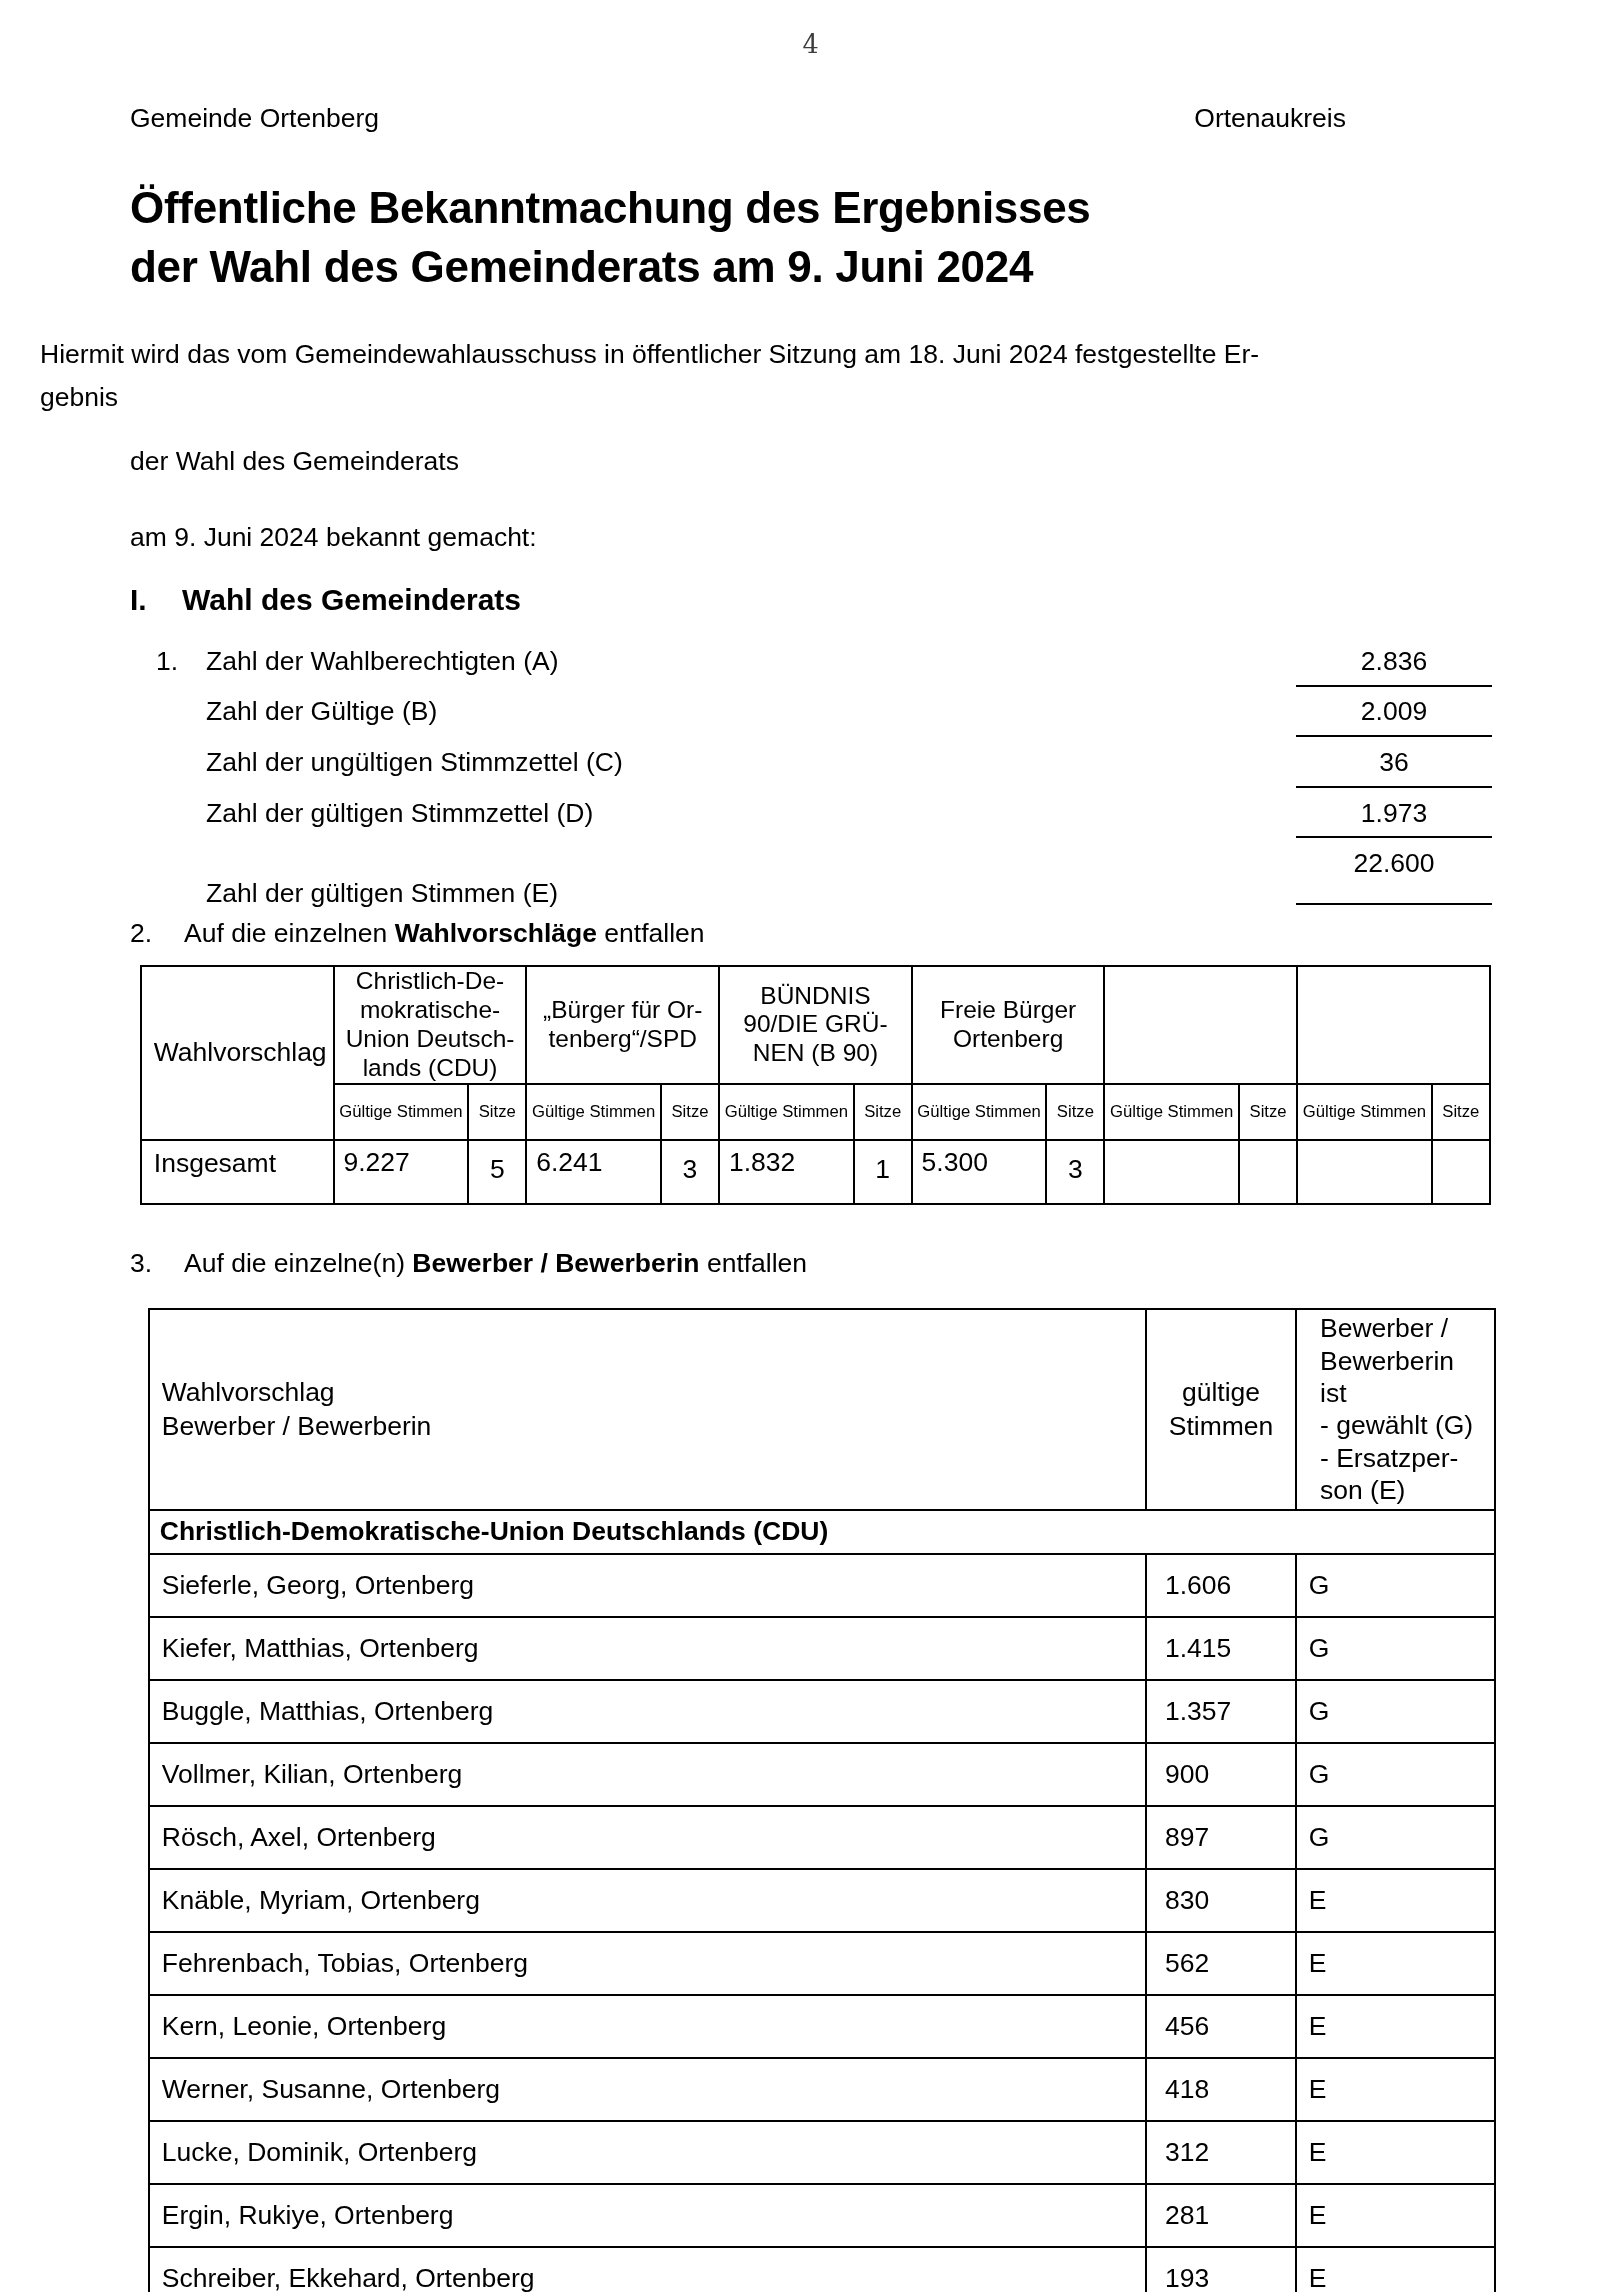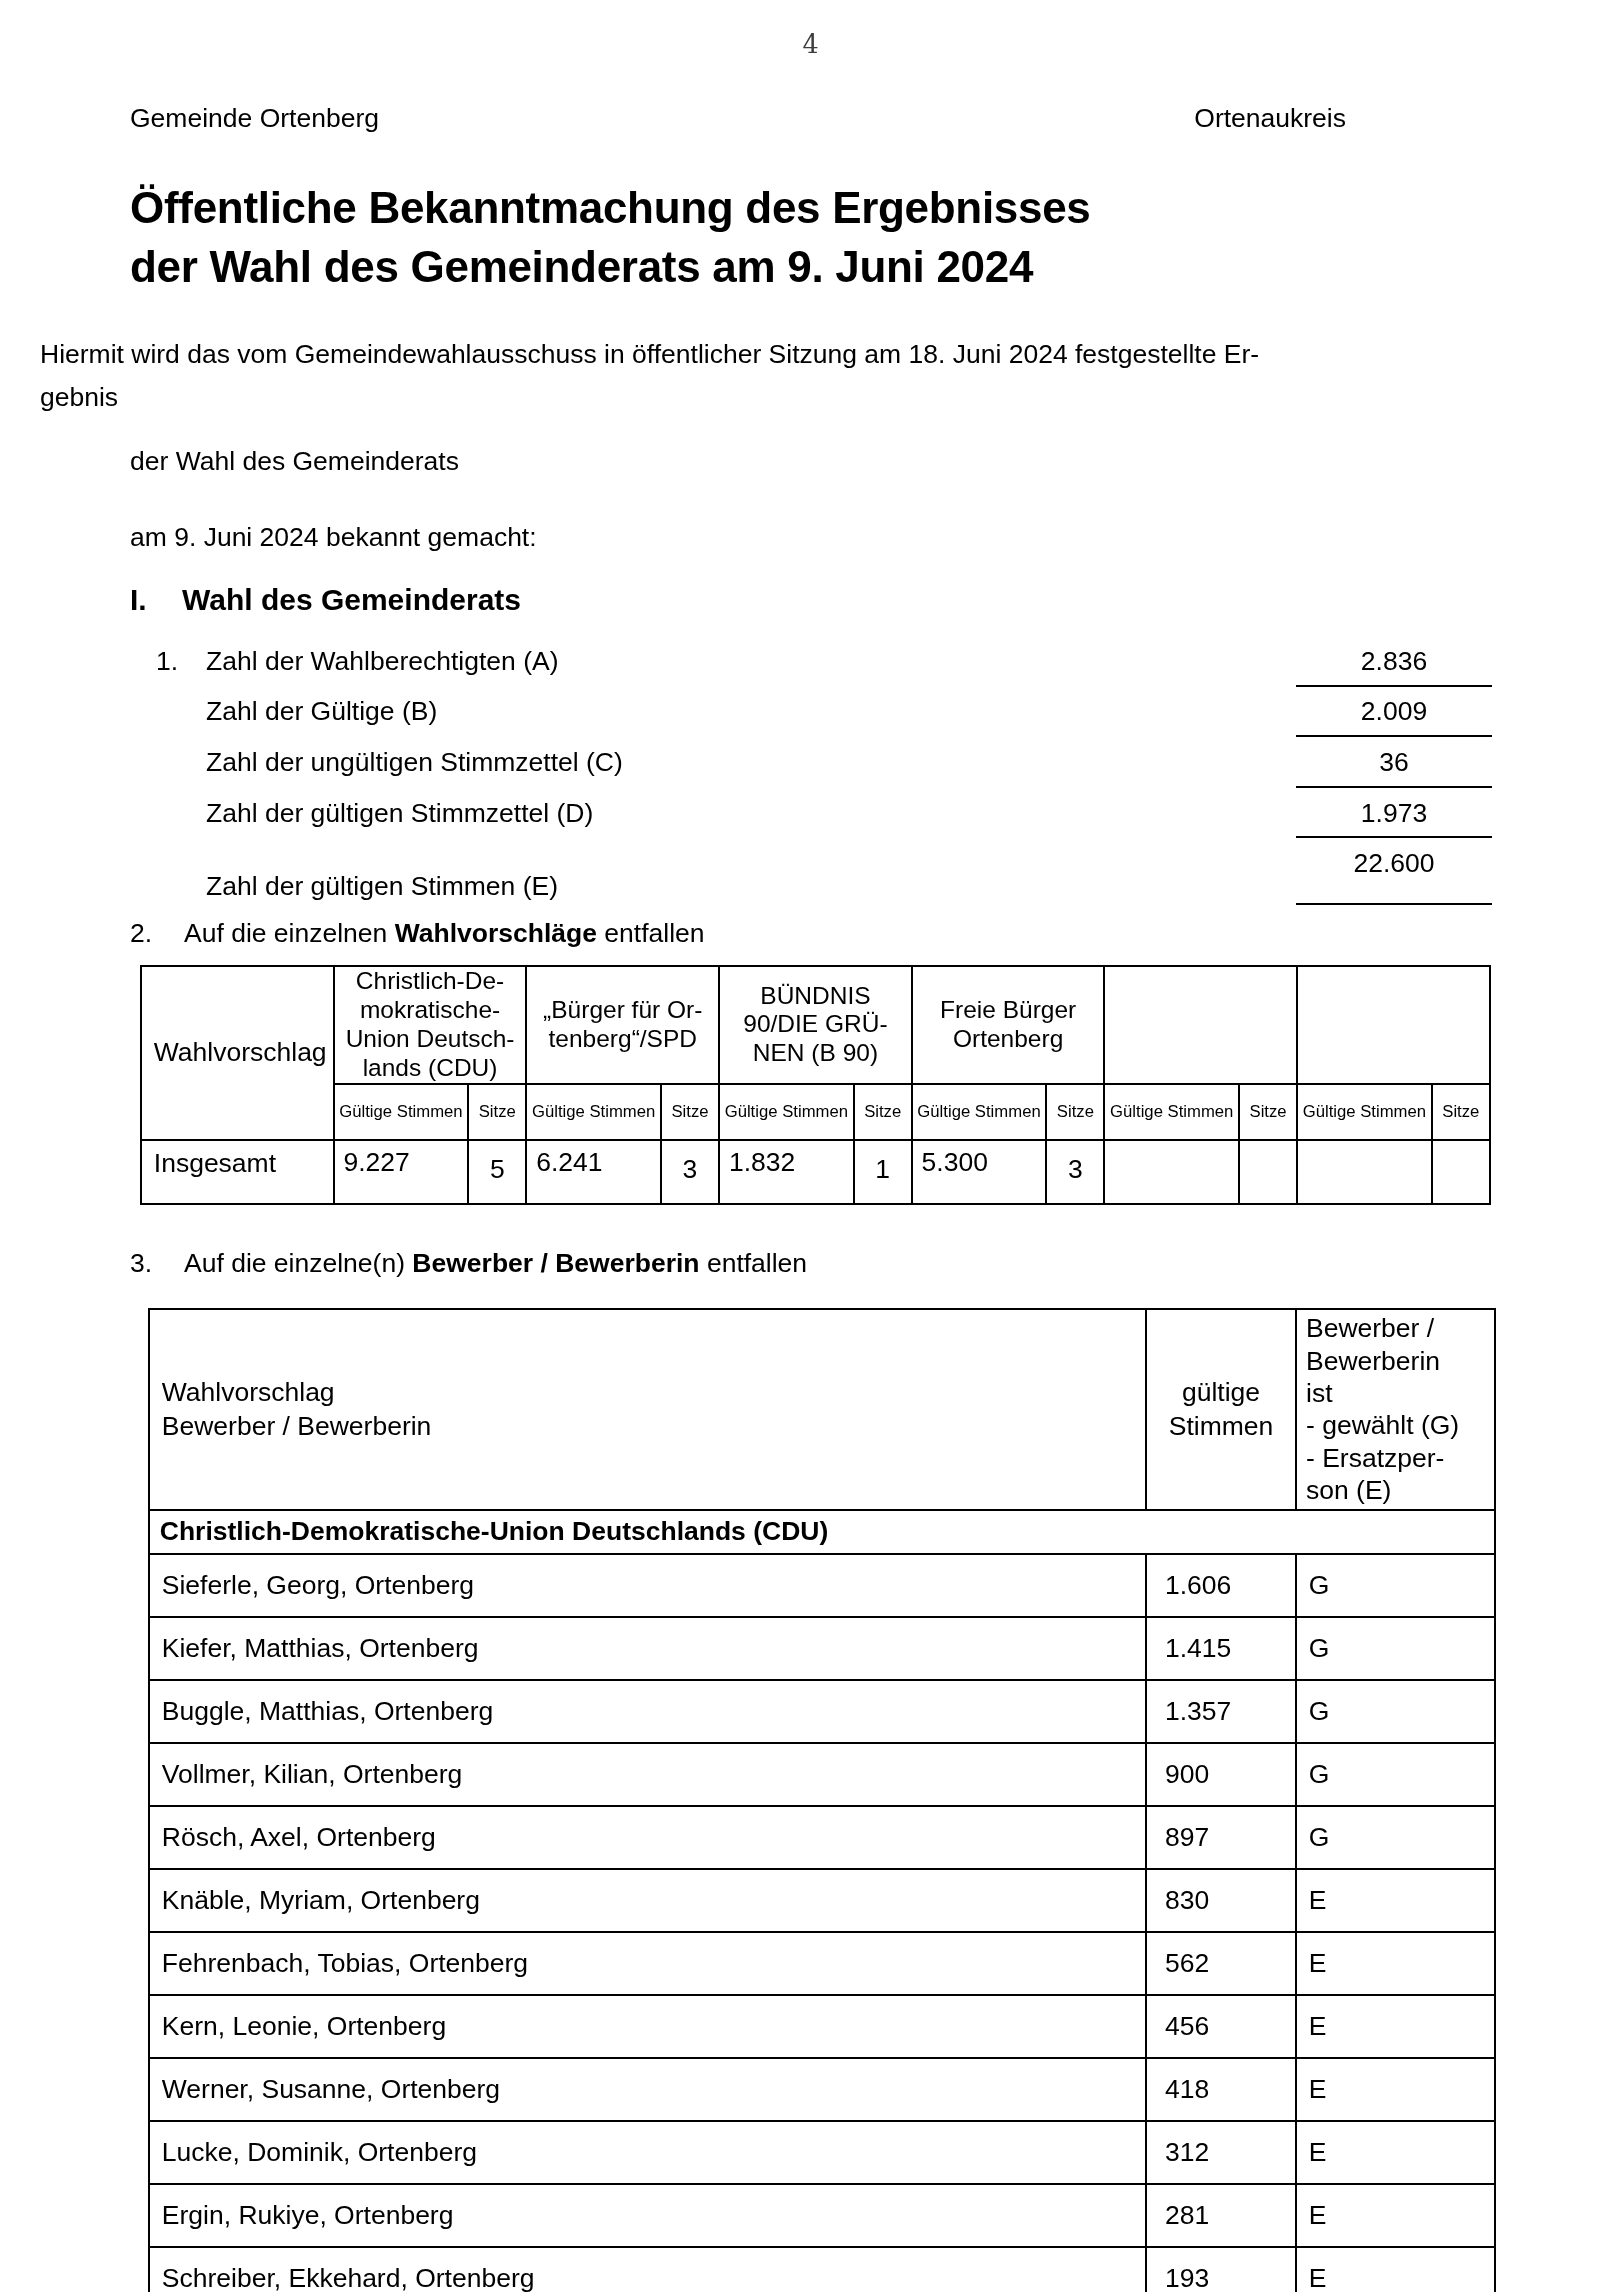--- a/index.html
+++ b/index.html
@@ -47,21 +47,21 @@
   .stats { margin: 29px 0 0 156px; width: 1336px; }
   .s1-row { display: flex; align-items: flex-start; margin-bottom: 9.8px; font-size: 26.5px; }
   .s1-num { width: 50px; flex: none; }
   .s1-label { flex: 1; }
   .s1-value {
     flex: none; width: 196px; text-align: center;
     padding-bottom: 7.8px; border-bottom: 2px solid #000;
   }
   .s1-row.first .s1-value { border-bottom-width: 2.9px; }
   .s1-row.last .s1-value { padding-bottom: 23.5px; }
-  .s1-row.last .s1-label { position: relative; top: 23px; }
+  .s1-row.last .s1-label { position: relative; top: 30px; }
 
   
   .sub-item { margin: 13.7px 0 0 130px; display: flex; font-size: 26.5px; }
   .sub-item .num { width: 54px; flex: none; }
   .sub-item .bold { font-weight: bold; }
   .item3 { margin-top: 43px; }
 
   
   table { border-collapse: collapse; table-layout: fixed; }
   .t2 {
@@ -89,21 +89,21 @@
     border: 2.9px solid #000;
   }
   .t3 td {
     border-left: 2px solid #000; border-right: 2px solid #000;
     border-top: 2.9px solid #000; border-bottom: 2.9px solid #000;
     font-size: 26.5px; vertical-align: middle; overflow: hidden;
   }
   .t3 tr.head { height: 201px; }
   .t3 .h1 { padding-left: 11.8px; line-height: 1.3; white-space: pre-line; }
   .t3 .h2 { text-align: center; line-height: 1.3; white-space: pre-line; }
-  .t3 .h3 { padding-left: 9px; line-height: 1.22; white-space: pre-line; }
+  .t3 .h3 { padding-left: 23px; line-height: 1.22; white-space: pre-line; }
   .t3 tr.partyrow { height: 44px; }
   .t3 tr.partyrow td { font-weight: bold; padding-left: 9.8px; }
   .t3 tr.cand { height: 63px; }
   .t3 .cname { padding-left: 11.8px; }
   .t3 .cvotes { padding-left: 18px; border-radius: 20px; }
   .t3 .cstat { padding-left: 11.8px; vertical-align: middle; }
 </style>
 </head>
 <body>
 

